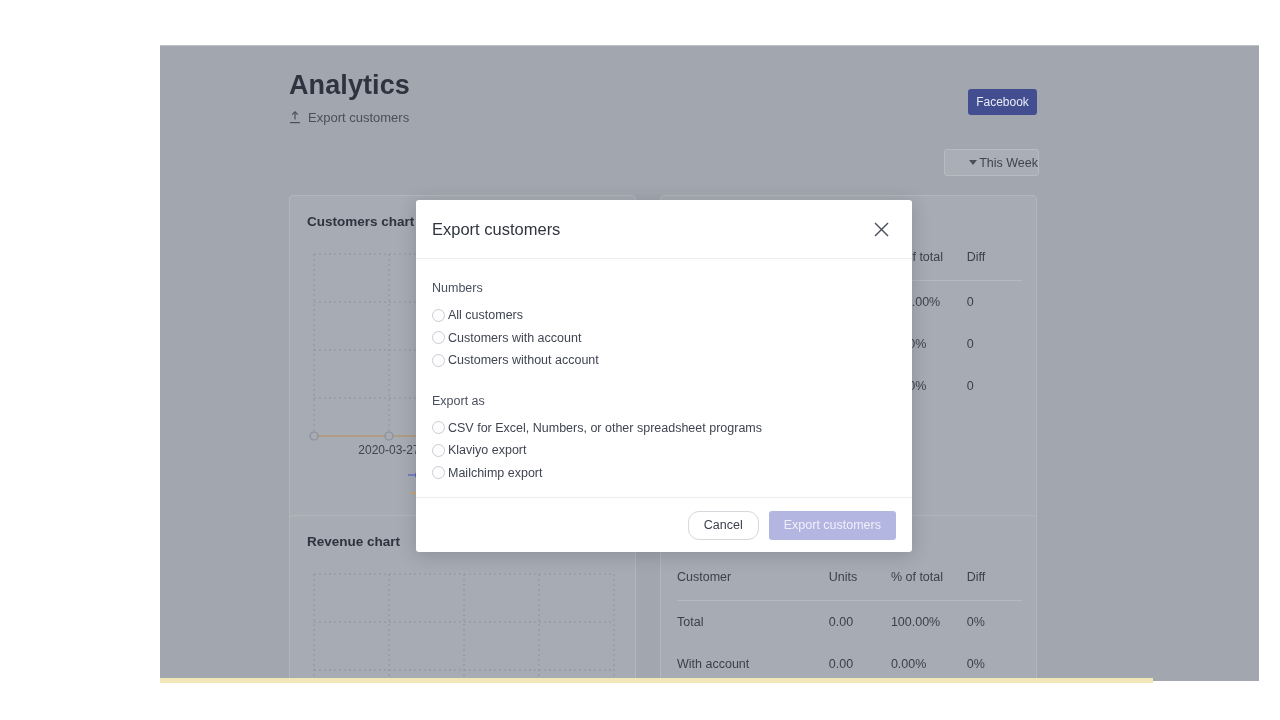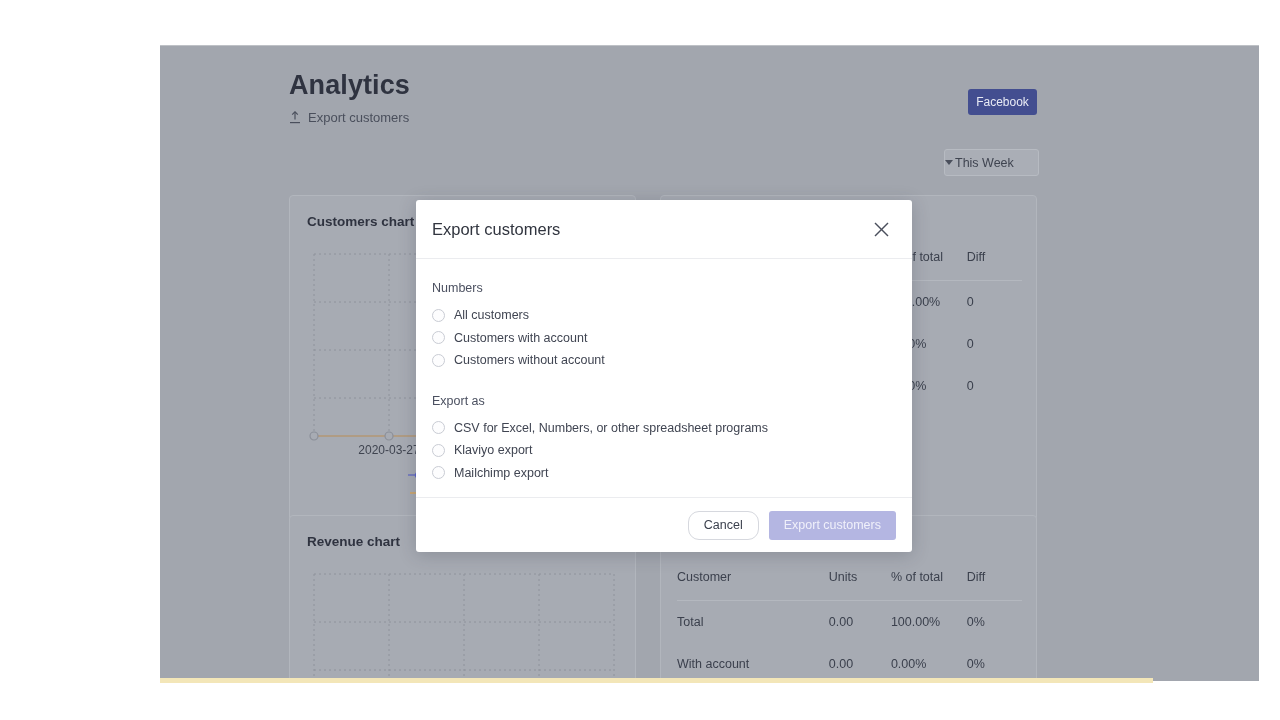--- a/index.html
+++ b/index.html
@@ -90,21 +90,21 @@
     position: absolute;
     left: 784px;
     top: 104px;
     width: 95px;
     height: 27px;
     background: #aaaeb6;
     border: 1px solid #b7bbc2;
     border-radius: 3px;
     display: flex;
     align-items: center;
-    justify-content: flex-start;
+    justify-content: flex-end;
     gap: 2px;
     font-size: 12.5px;
     color: #3f4450;
     cursor: pointer;
   }
   .caret {
     width: 0; height: 0;
     border-left: 4.5px solid transparent;
     border-right: 4.5px solid transparent;
     border-top: 5px solid #4a4f5c;
@@ -206,21 +206,21 @@
   }
 
   .modal-body { flex: 1 1 auto; padding: 22px 16px 0 16px; }
 
   .group-label { font-size: 12.5px; color: #4b5060; margin-bottom: 9px; }
   .group-label.second { margin-top: 22px; }
 
   .radio-row {
     display: flex;
     align-items: center;
-    gap: 9px;
+    gap: 3px;
     height: 22.5px;
     cursor: pointer;
   }
   .radio-dot {
     width: 13px; height: 13px;
     border: 1px solid #c9ccd4;
     border-radius: 50%;
     background: #fdfdfe;
     flex: 0 0 13px;
   }

